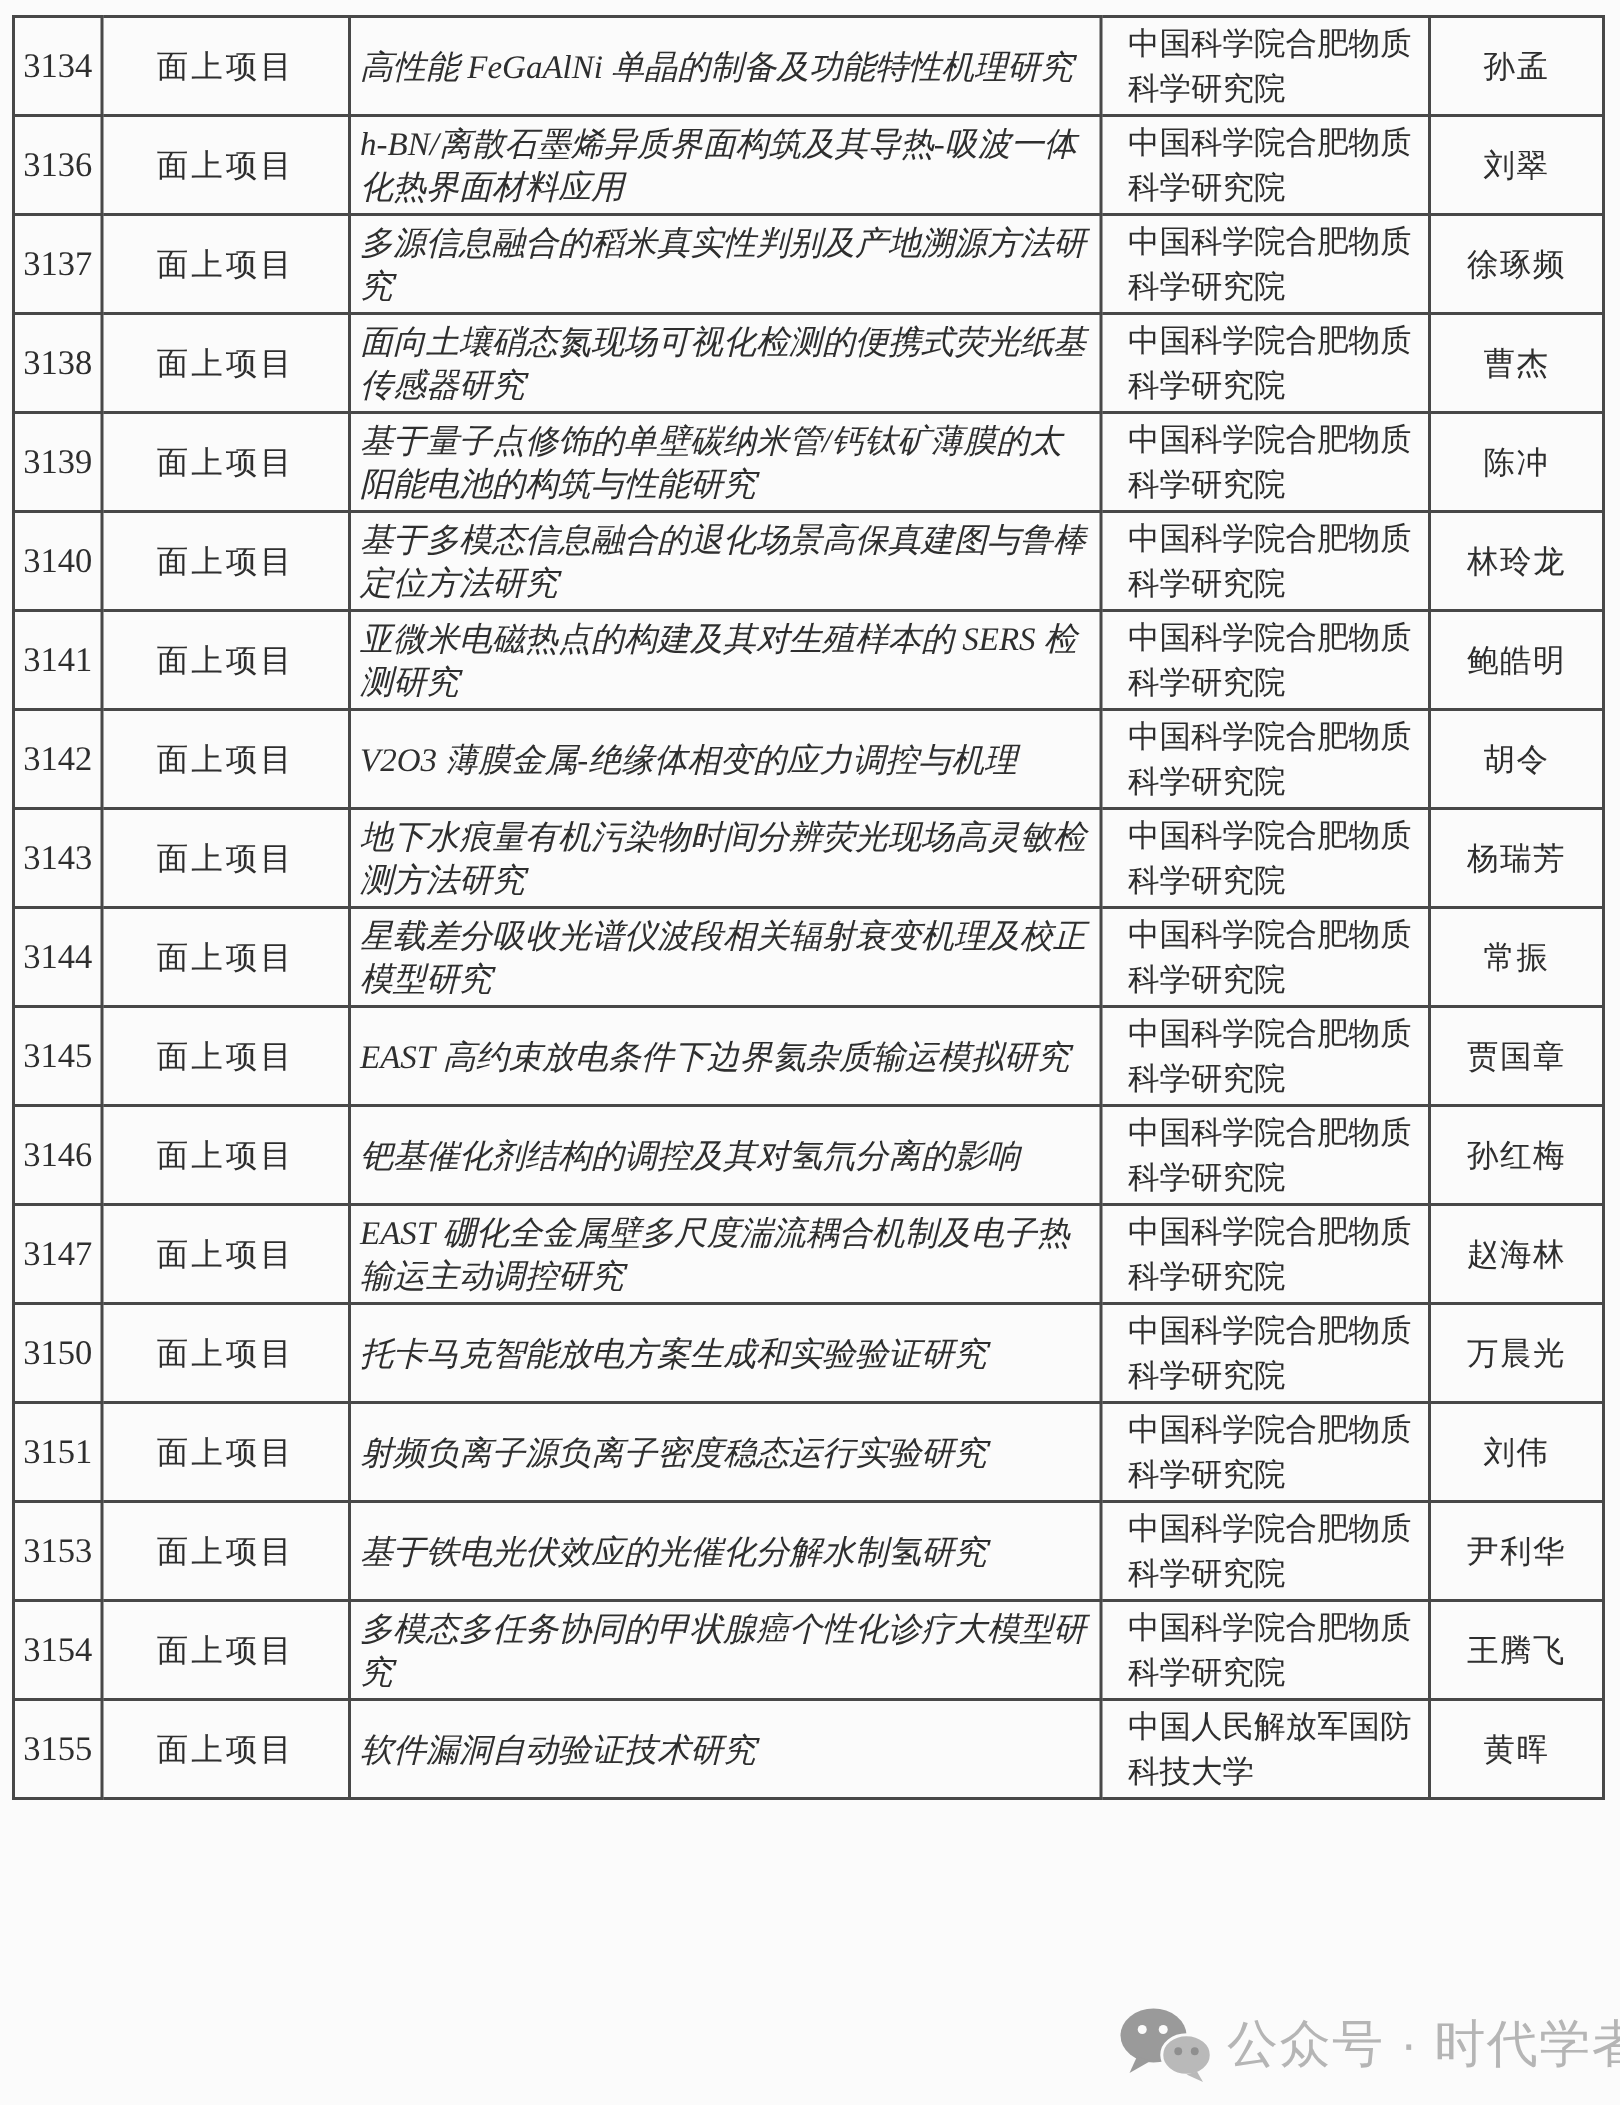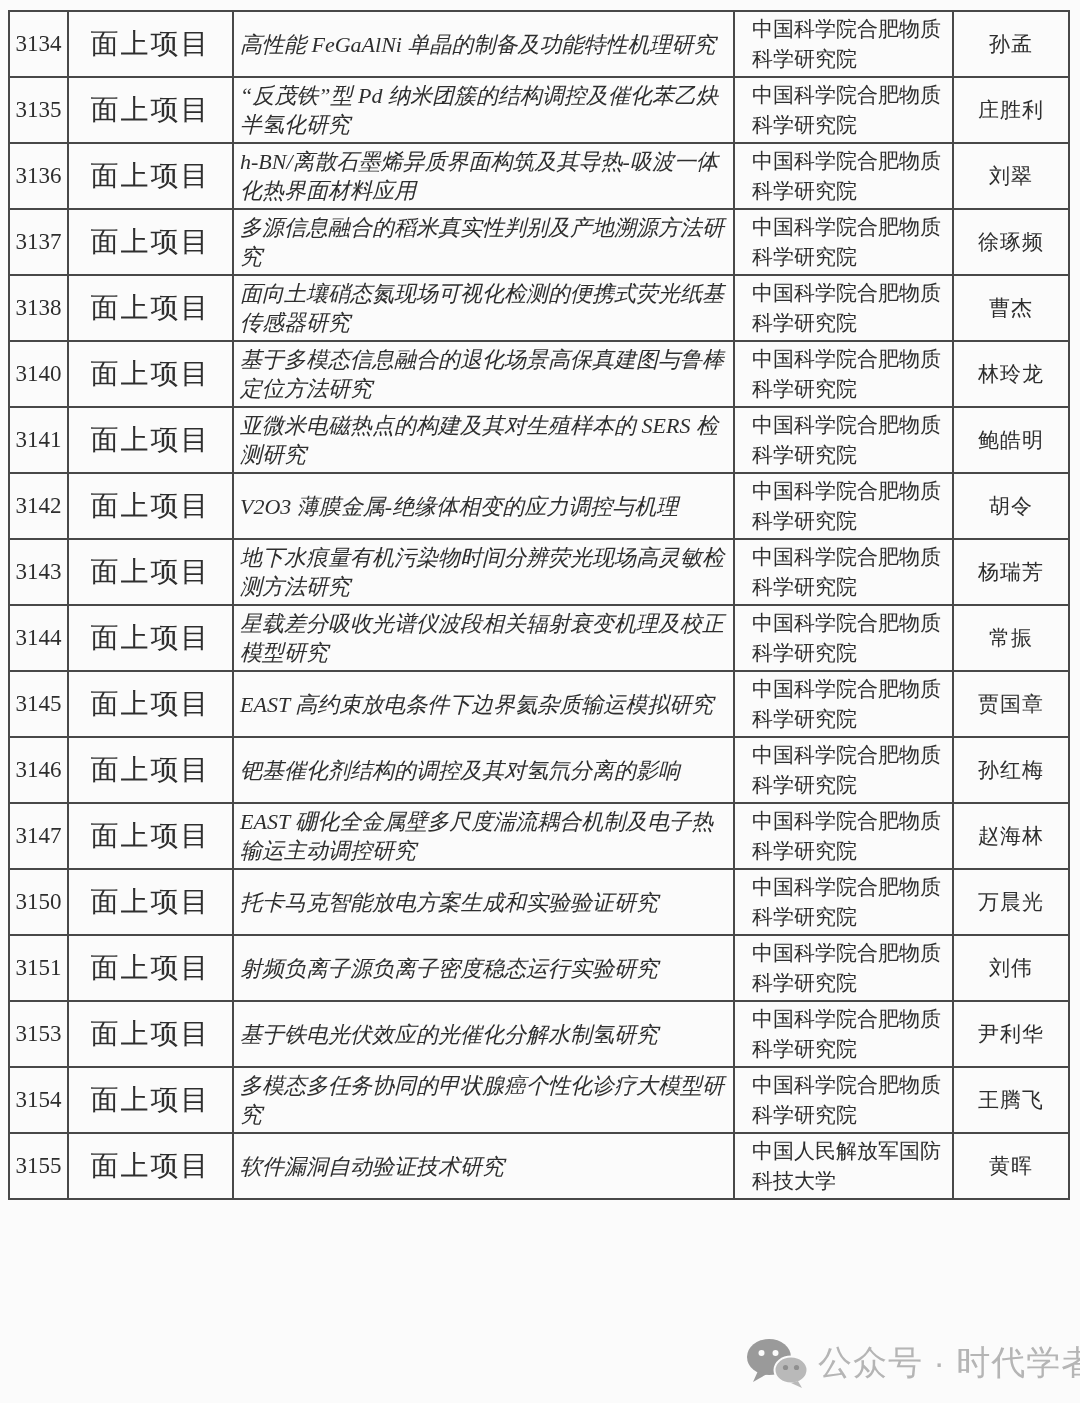--- a/index.html
+++ b/index.html
@@ -33,21 +33,21 @@
     overflow: hidden;
     background: transparent;
   }
   td.cell-id {
     text-align: center;
     font-size: 23px;
     padding: 0 2px;
   }
   td.cell-type {
     text-align: center;
-    font-size: 28px;
+    font-size: 21px;
     letter-spacing: 2px;
     padding: 0 4px;
   }
   td.cell-title {
     text-align: left;
     font-size: 22px;
     line-height: 29px;
     padding: 2px 5px 2px 6px;
     word-break: normal;
     font-style: italic;
@@ -96,46 +96,46 @@
     </colgroup>
     <tbody>
         <tr>
     <td class="cell-id">3134</td>
     <td class="cell-type">面上项目</td>
     <td class="cell-title">高性能 FeGaAlNi 单晶的制备及功能特性机理研究</td>
     <td class="cell-inst">中国科学院合肥物质科学研究院</td>
     <td class="cell-name">孙孟</td>
   </tr>
         <tr>
-    <td class="cell-id">3135</td>
-    <td class="cell-type">面上项目</td>
-    <td class="cell-title">“反茂铁”型 Pd 纳米团簇的结构调控及催化苯乙炔半氢化研究</td>
-    <td class="cell-inst">中国科学院合肥物质科学研究院</td>
-    <td class="cell-name">庄胜利</td>
-  </tr>
-        <tr>
     <td class="cell-id">3136</td>
     <td class="cell-type">面上项目</td>
     <td class="cell-title">h-BN/离散石墨烯异质界面构筑及其导热-吸波一体化热界面材料应用</td>
     <td class="cell-inst">中国科学院合肥物质科学研究院</td>
     <td class="cell-name">刘翠</td>
   </tr>
         <tr>
     <td class="cell-id">3137</td>
     <td class="cell-type">面上项目</td>
     <td class="cell-title">多源信息融合的稻米真实性判别及产地溯源方法研究</td>
     <td class="cell-inst">中国科学院合肥物质科学研究院</td>
     <td class="cell-name">徐琢频</td>
   </tr>
         <tr>
     <td class="cell-id">3138</td>
     <td class="cell-type">面上项目</td>
     <td class="cell-title">面向土壤硝态氮现场可视化检测的便携式荧光纸基传感器研究</td>
     <td class="cell-inst">中国科学院合肥物质科学研究院</td>
     <td class="cell-name">曹杰</td>
+  </tr>
+        <tr>
+    <td class="cell-id">3139</td>
+    <td class="cell-type">面上项目</td>
+    <td class="cell-title">基于量子点修饰的单壁碳纳米管/钙钛矿薄膜的太阳能电池的构筑与性能研究</td>
+    <td class="cell-inst">中国科学院合肥物质科学研究院</td>
+    <td class="cell-name">陈冲</td>
   </tr>
         <tr>
     <td class="cell-id">3140</td>
     <td class="cell-type">面上项目</td>
     <td class="cell-title">基于多模态信息融合的退化场景高保真建图与鲁棒定位方法研究</td>
     <td class="cell-inst">中国科学院合肥物质科学研究院</td>
     <td class="cell-name">林玲龙</td>
   </tr>
         <tr>
     <td class="cell-id">3141</td>

